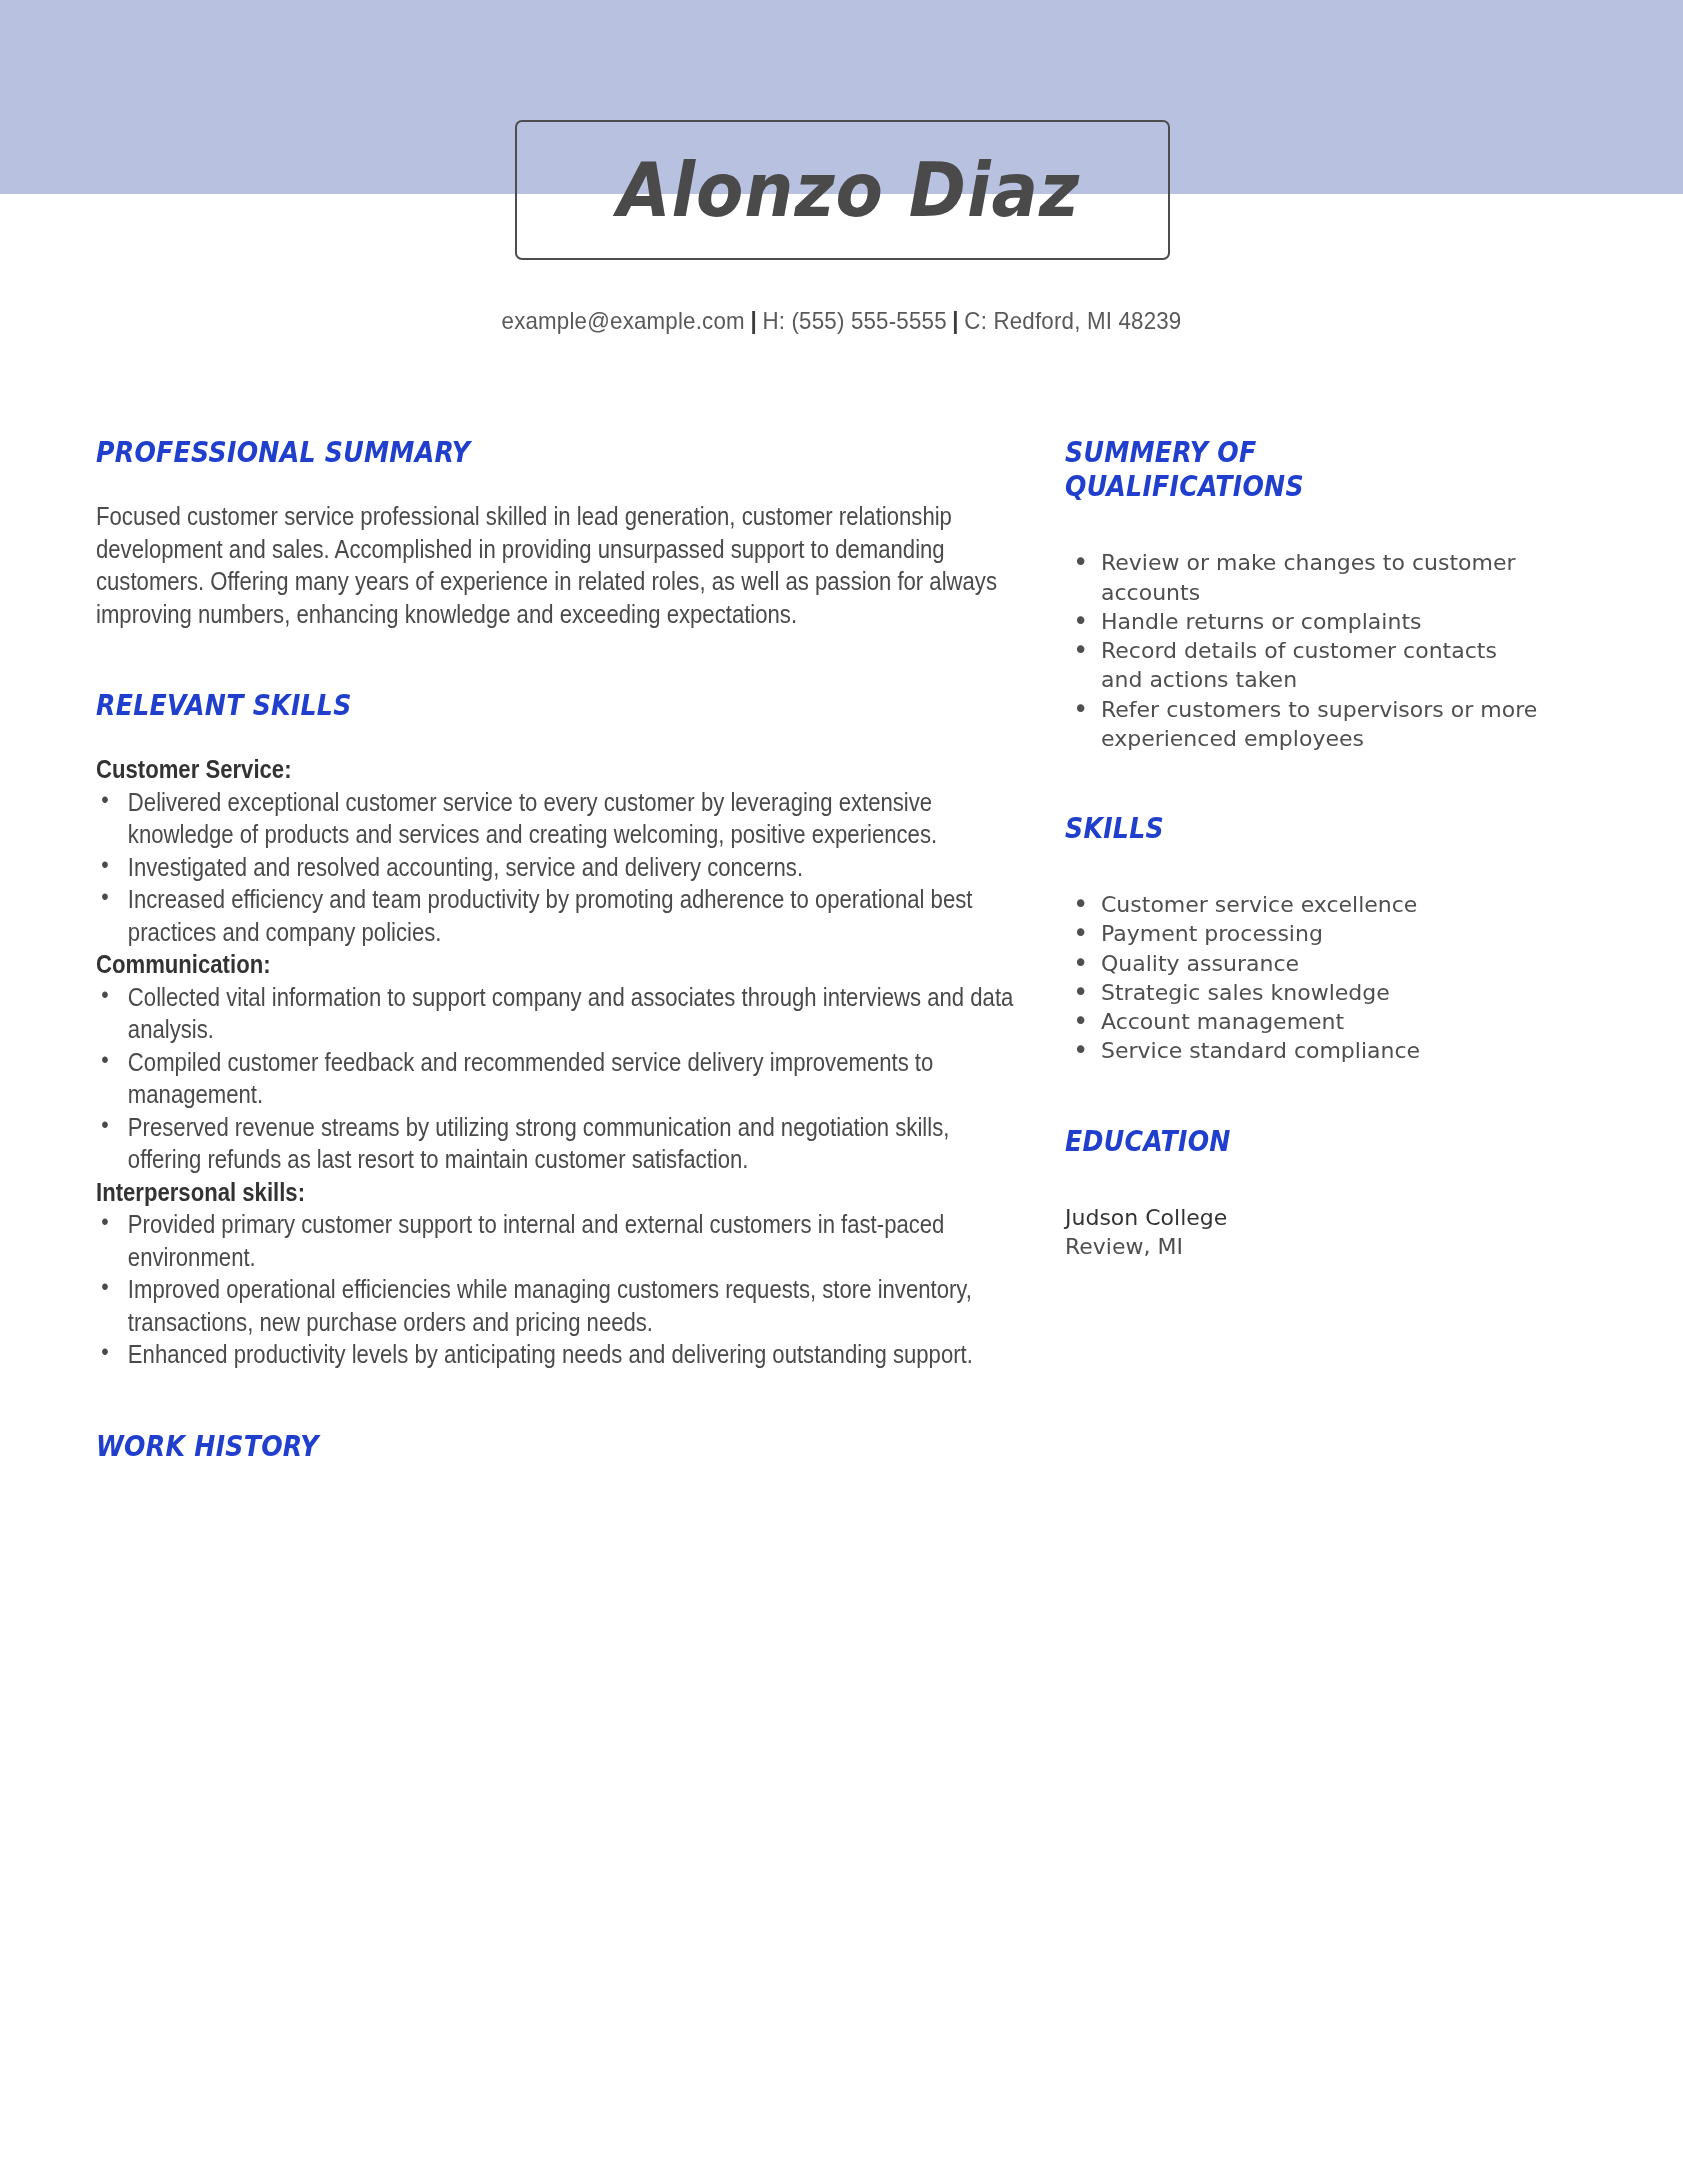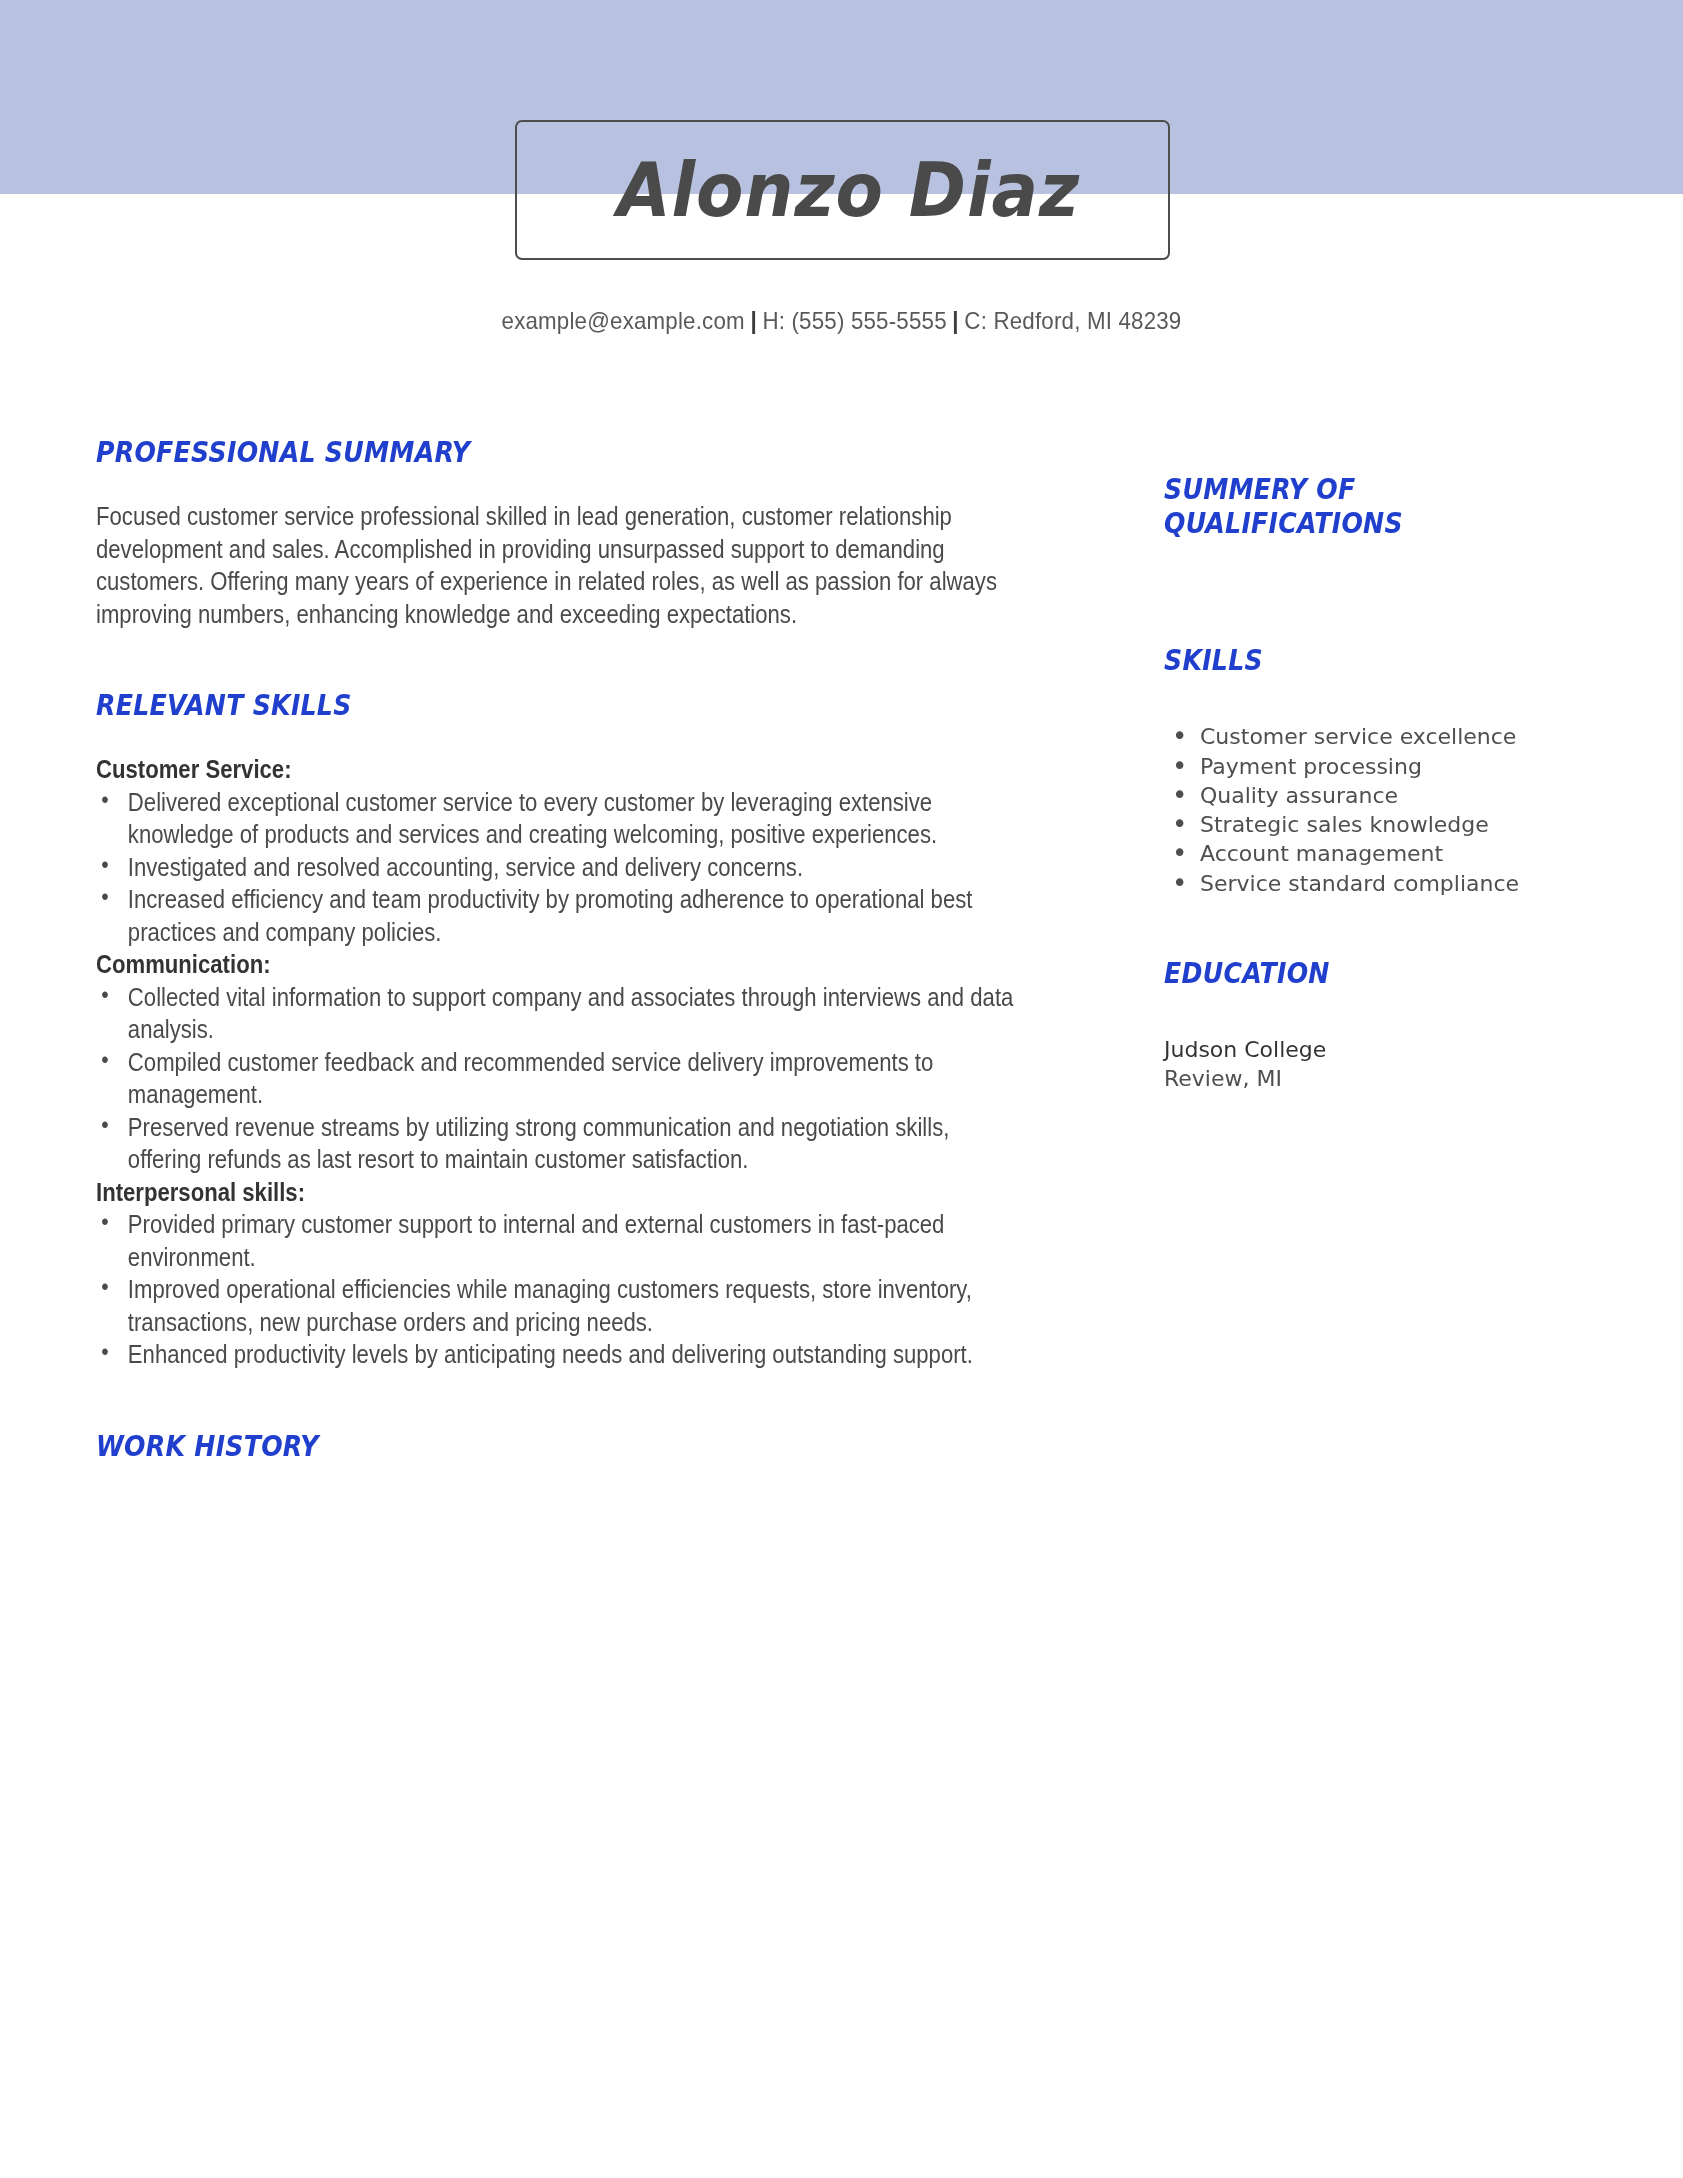--- a/index.html
+++ b/index.html
@@ -77,24 +77,23 @@
     width: 1683px;
   }
   #col-left {
     position: absolute;
     left: 96px;
     top: 0;
     width: 921px;
   }
   #col-right {
     position: absolute;
-    left: 1164px;
+    left: 1065px;
     top: 0;
     width: 475px;
-    margin-top: 37px;
   }
 
   
   .sec-head {
     font-family: "DejaVu Sans", sans-serif;
     font-weight: bold;
     font-style: italic;
     color: #1f3fcc;
     font-size: 28px;
     letter-spacing: 0.3px;
@@ -264,20 +263,28 @@
 
 
 
   </div>
 
   <div id="col-right">
 
     <div class="sec-head right">SUMMERY OF
 QUALIFICATIONS</div>
     <div class="sp-44"></div>
+    <div class="rc">
+      <ul class="rc-list">
+        <li>Review or make changes to customer accounts</li>
+        <li>Handle returns or complaints</li>
+        <li>Record details of customer contacts and actions taken</li>
+        <li>Refer customers to supervisors or more experienced employees</li>
+      </ul>
+    </div>
 
     <div class="sp-60"></div>
 
     <div class="sec-head right">SKILLS</div>
     <div class="sp-44"></div>
     <div class="rc">
       <ul class="rc-list">
         <li>Customer service excellence</li>
         <li>Payment processing</li>
         <li>Quality assurance</li>

